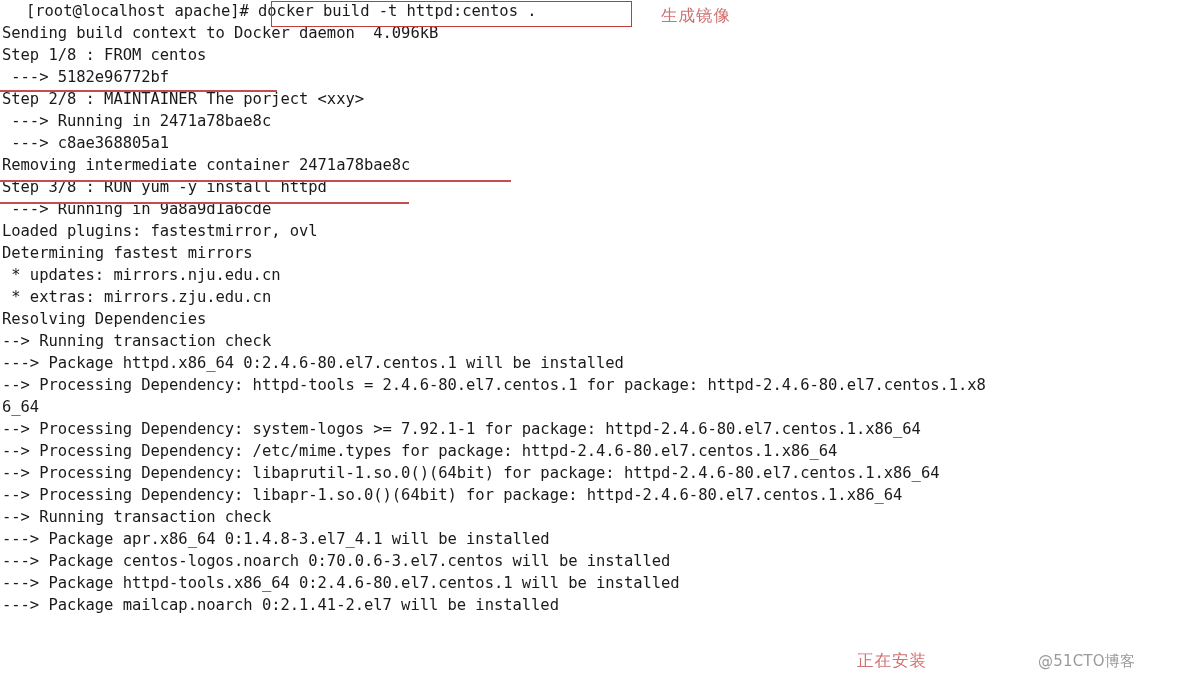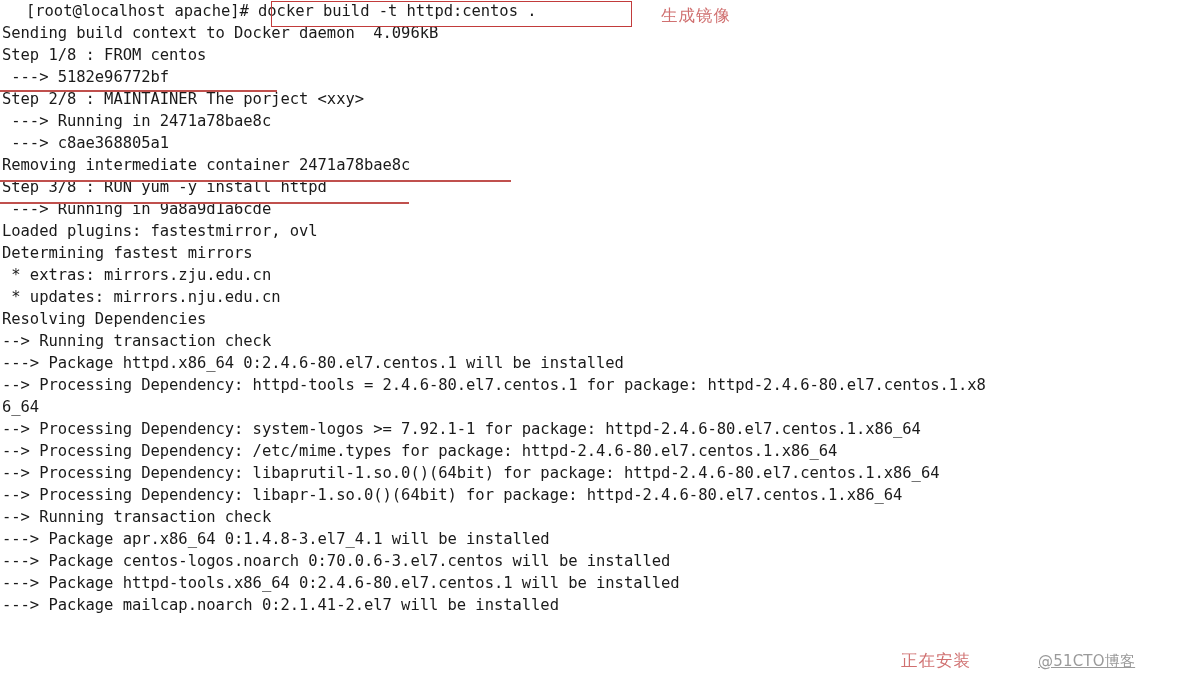--- a/index.html
+++ b/index.html
@@ -61,54 +61,53 @@
 
   .annotation {
     position: absolute;
     font-family: "DejaVu Sans", "Liberation Sans", sans-serif;
     font-size: 16.5px;
     color: #d07070;
     white-space: nowrap;
     letter-spacing: 1px;
   }
   #anno-top    { left: 661px; top: 5px; }
-  #anno-bottom { left: 857px; top: 650px; margin-left: 44px; }
+  #anno-bottom { left: 857px; top: 650px; }
 
   #watermark {
     position: absolute;
     left: 1038px;
     top: 652px;
     font-family: "DejaVu Sans", "Liberation Sans", sans-serif;
     font-size: 15px;
     color: #9a9a9a;
     white-space: nowrap;
     letter-spacing: 0.2px;
-    text-decoration: underline;
   }
 </style>
 </head>
 <body>
 
 <div id="screen">
 
   <div id="terminal">
     <div class="line prompt-line">[root@localhost apache]# docker build -t httpd:centos .</div>
     <div class="line">Sending build context to Docker daemon  4.096kB</div>
     <div class="line">Step 1/8 : FROM centos</div>
     <div class="line"> ---&gt; 5182e96772bf</div>
     <div class="line">Step 2/8 : MAINTAINER The porject &lt;xxy&gt;</div>
     <div class="line"> ---&gt; Running in 2471a78bae8c</div>
     <div class="line"> ---&gt; c8ae368805a1</div>
     <div class="line">Removing intermediate container 2471a78bae8c</div>
     <div class="line">Step 3/8 : RUN yum -y install httpd</div>
     <div class="line"> ---&gt; Running in 9a8a9d1a6cde</div>
     <div class="line">Loaded plugins: fastestmirror, ovl</div>
     <div class="line">Determining fastest mirrors</div>
+    <div class="line"> * updates: mirrors.nju.edu.cn</div>
     <div class="line"> * extras: mirrors.zju.edu.cn</div>
-    <div class="line"> * updates: mirrors.nju.edu.cn</div>
     <div class="line">Resolving Dependencies</div>
     <div class="line">--&gt; Running transaction check</div>
     <div class="line">---&gt; Package httpd.x86_64 0:2.4.6-80.el7.centos.1 will be installed</div>
     <div class="line">--&gt; Processing Dependency: httpd-tools = 2.4.6-80.el7.centos.1 for package: httpd-2.4.6-80.el7.centos.1.x8</div>
     <div class="line">6_64</div>
     <div class="line">--&gt; Processing Dependency: system-logos &gt;= 7.92.1-1 for package: httpd-2.4.6-80.el7.centos.1.x86_64</div>
     <div class="line">--&gt; Processing Dependency: /etc/mime.types for package: httpd-2.4.6-80.el7.centos.1.x86_64</div>
     <div class="line">--&gt; Processing Dependency: libaprutil-1.so.0()(64bit) for package: httpd-2.4.6-80.el7.centos.1.x86_64</div>
     <div class="line">--&gt; Processing Dependency: libapr-1.so.0()(64bit) for package: httpd-2.4.6-80.el7.centos.1.x86_64</div>
     <div class="line">--&gt; Running transaction check</div>

